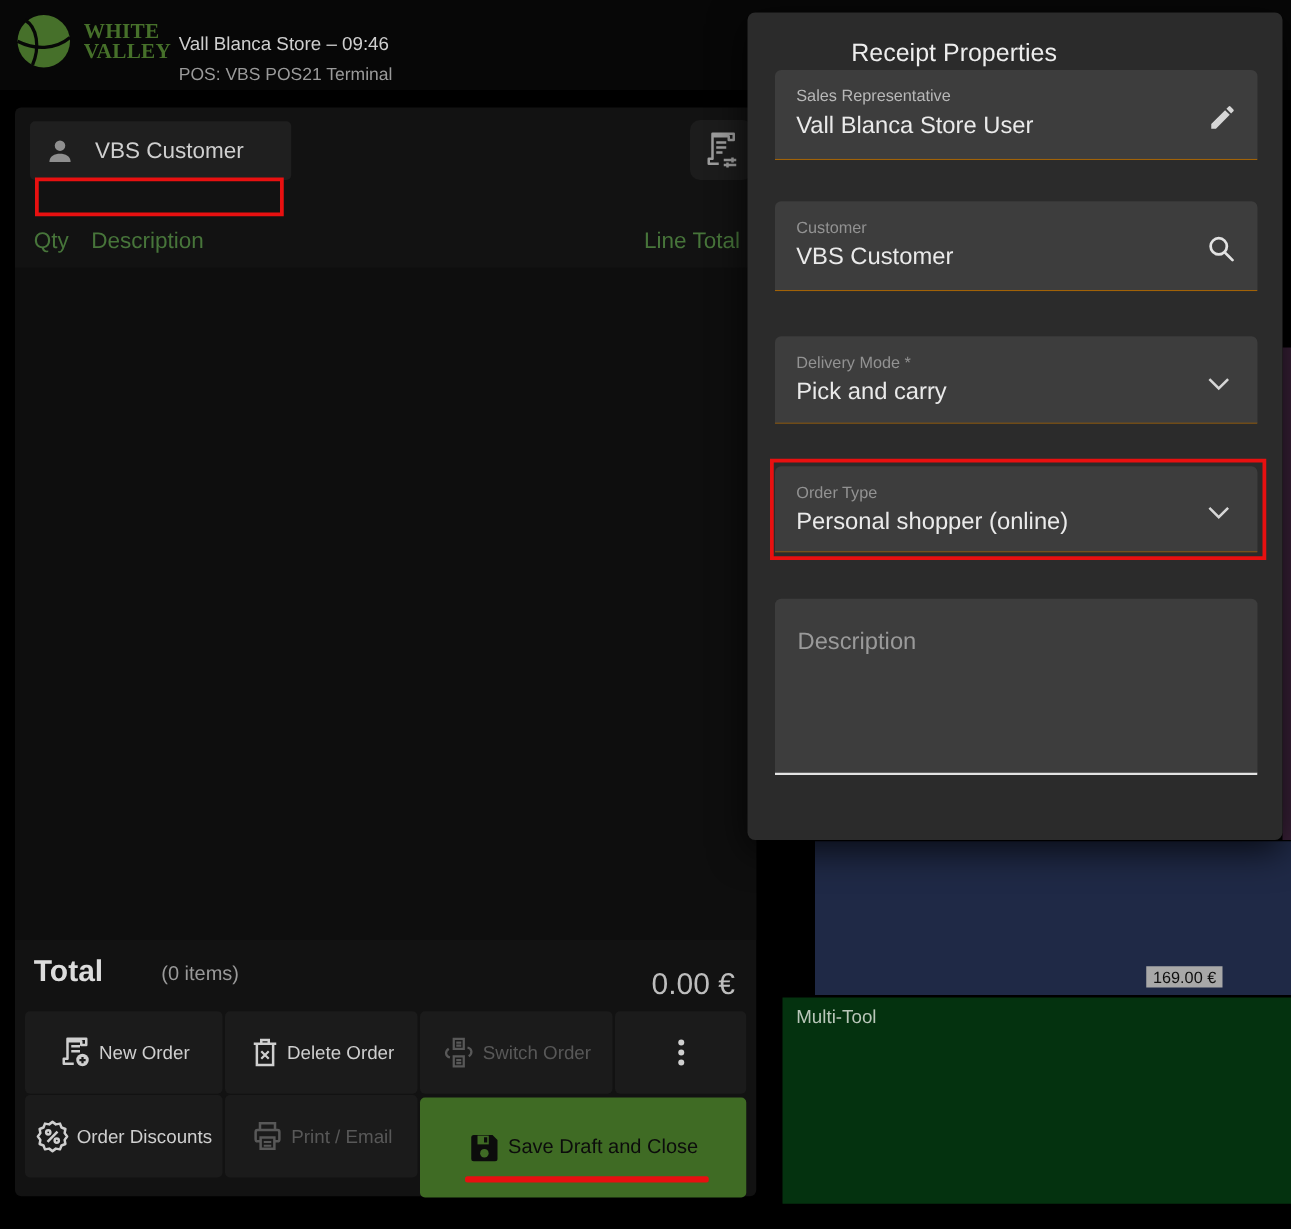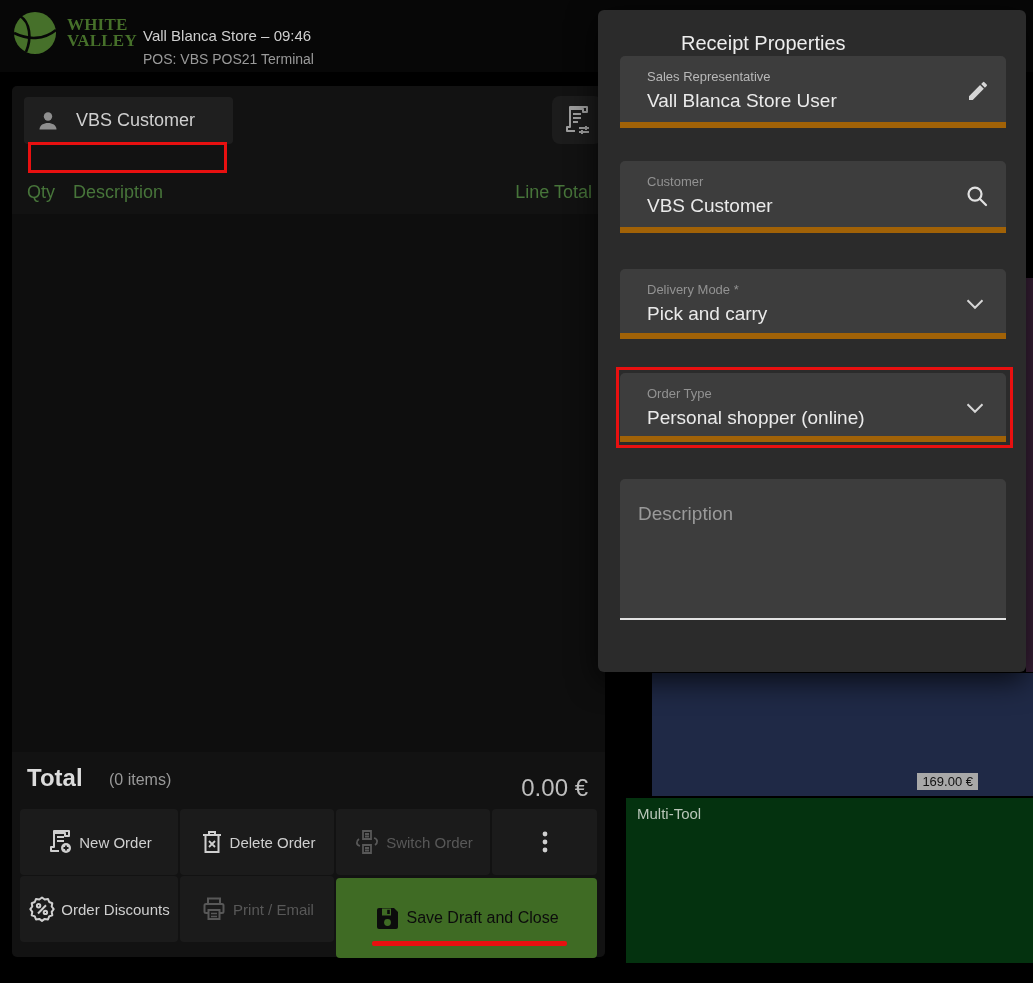--- a/index.html
+++ b/index.html
@@ -24,34 +24,34 @@
     padding-left:12px; color:#cfcfcf; font-size:18px; cursor:pointer; }
   .props-btn { position:absolute; left:540px; top:10px; width:50px; height:48px;
     background:#1c1c1c; border-radius:8px; display:flex; align-items:center; justify-content:center; }
   .cols { position:absolute; left:0; top:96px; width:593px; height:28px; color:#47753a; font-size:18px;padding-left:14px; }
   .col-qty { position:absolute; left:15px; }
   .col-desc { position:absolute; left:61px; }
   .col-total { position:absolute; right:13px; }
   .list-area { position:absolute; left:0; top:128px; width:593px; height:538px; background:#0e0e0e; }
   .total-row { position:absolute; left:0; top:668px; width:593px; height:54px; }
   .total-label { position:absolute; left:15px; top:10px; font-size:24px; font-weight:bold; color:#dcdcdc; }
-  .items-count { position:absolute; left:97px; top:17px; font-size:16px; color:#999; }
+  .items-count { position:absolute; left:117px; top:17px; font-size:16px; color:#999; }
   .total-value { position:absolute; right:17px; top:20px; font-size:24px; color:#bdbdbd; }
   .act-btn { position:absolute; background:#1b1b1b; border-radius:4px; display:flex;
     flex-direction:row; align-items:center; justify-content:center; gap:5px;
     color:#cfcfcf; font-size:15px; cursor:pointer; }
   .act-btn svg { display:block; }
   .act-btn.disabled { color:#585858; cursor:default; }
   .act-btn.primary { background:#3f6b24; color:#0c0c0c; }
   
   .modal { position:absolute; left:598px; top:10px; width:428px; height:662px;
     background:#2b2b2b; border-radius:6px; box-shadow:0 8px 30px rgba(0,0,0,0.75); z-index:5; }
   .modal-title { position:absolute; left:83px; top:22px; font-size:20px; color:#ededed; }
   .field { position:absolute; left:22px; width:386px; background:#3d3d3d;
-    border-radius:5px 5px 0 0; border-bottom:6px solid #a16207; padding:13px 56px 0 27px; }
+    border-radius:5px 5px 0 0; border-bottom:1px solid #a16207; padding:13px 56px 0 17px; }
   .field .flabel { font-size:13px; color:#929292; margin-bottom:6px; }
   .field .flabel.bright { color:#b8b8b8; }
   .field .fvalue { font-size:19px; color:#eaeaea; white-space:nowrap; }
   .field .ficon { position:absolute; right:16px; top:50%; transform:translateY(-42%); }
   .desc-area { position:absolute; left:22px; top:469px; width:386px; height:141px;
     background:#3d3d3d; border:none; border-bottom:2px solid #e3e3e3; border-radius:5px 5px 0 0;
     color:#eaeaea; font-size:19px; font-family:inherit; padding:24px 18px; resize:none; outline:none; }
   .desc-area::placeholder { color:#9a9a9a; }
   
   .tile-navy  { position:absolute; left:652px; top:673px; width:407px; height:123px; background:#1f2946; z-index:1; }

